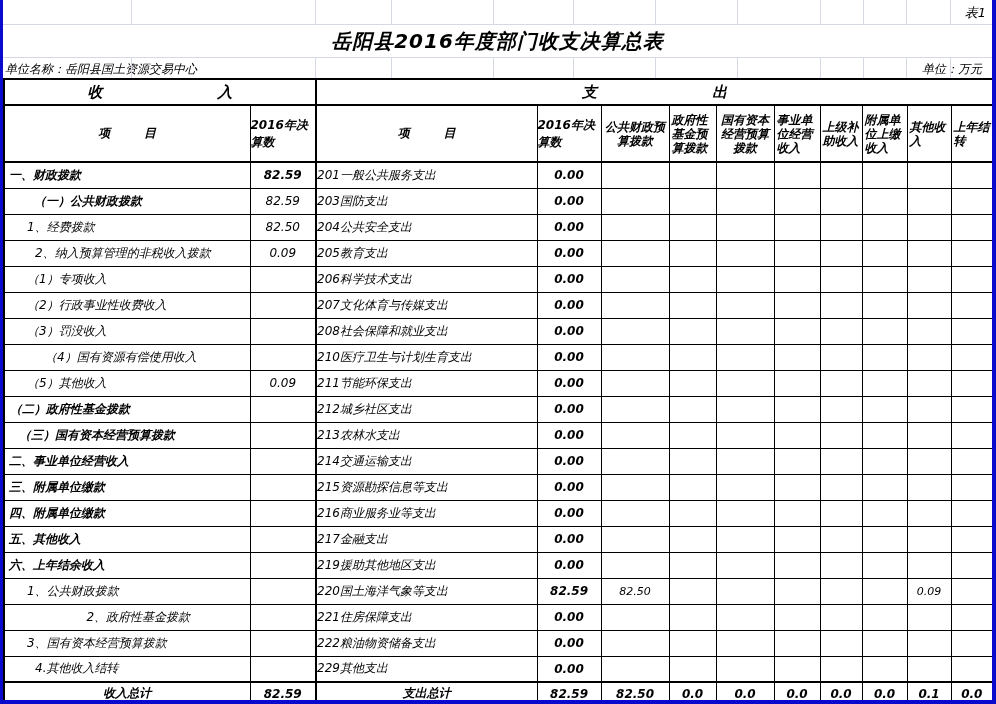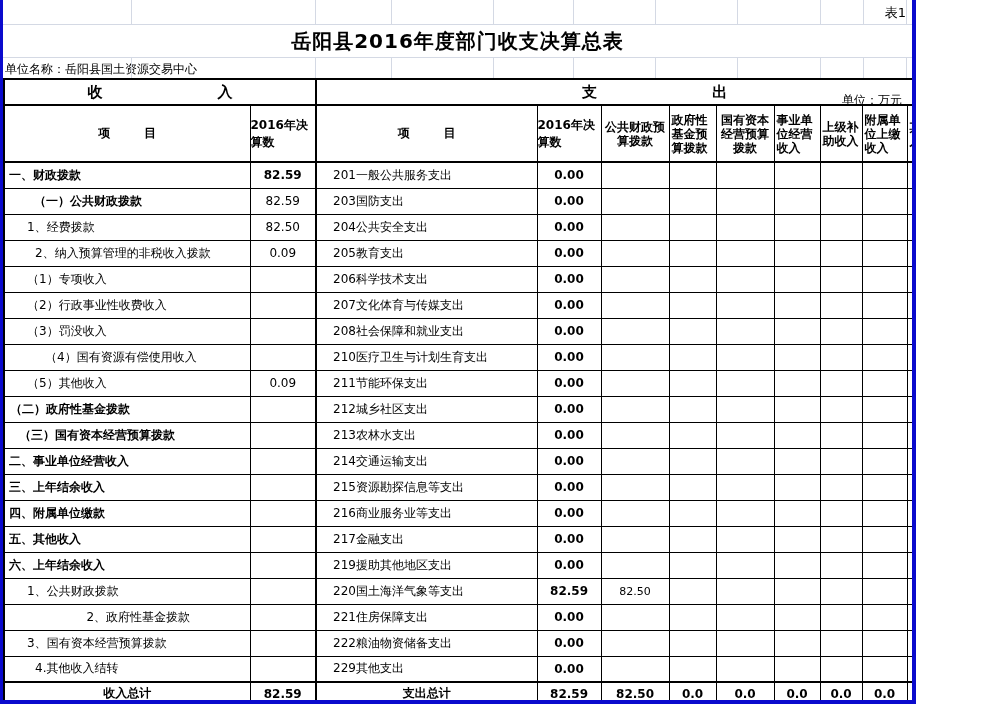--- a/index.html
+++ b/index.html
@@ -1,31 +1,32 @@
 <!DOCTYPE html>
 <html style="--frame-blue: #0a0acd; --grid-light: #d4d9e4; --watermark-gray: #a8adb5;"><head>
 <meta charset="utf-8">
 <style>
   html,body{margin:0;padding:0;background:#fff;}
   .frame{
-    position:relative;width:916px;height:704px;box-sizing:border-box;
+    position:relative;width:996px;height:704px;box-sizing:border-box;
     border-left:3px solid var(--frame-blue,#0a0acd);
     border-right:4px solid var(--frame-blue,#0a0acd);
     border-bottom:4px solid var(--frame-blue,#0a0acd);
     background:#fff;overflow:hidden;color:#000;
     font-family:"DejaVu Sans","Liberation Sans",sans-serif;
+    font-style:italic;
   }
   
   .topstrip{position:relative;height:24px;border-bottom:1px solid var(--grid-light,#d4d9e4);}
   .tag{position:absolute;right:6px;top:4px;font-size:13px;}
   .titleband{position:relative;height:32px;display:flex;align-items:center;justify-content:center;}
   .title{font-size:20px;font-weight:bold;letter-spacing:1px;}
   .unitrow{position:relative;height:20px;border-top:1px solid var(--grid-light,#d4d9e4);font-size:12px;}
   .unitname{position:absolute;left:2px;top:3px;}
-  .unit{position:absolute;right:10px;top:3px;margin-top:31px;}
+  .unit{position:absolute;right:10px;top:3px;}
   .gl{position:absolute;top:0;bottom:0;width:1px;background:var(--grid-light,#d4d9e4);}
   
   .watermark{
     position:absolute;left:318px;top:288px;z-index:0;line-height:1;white-space:nowrap;
     font-family:"DejaVu Serif","Liberation Serif",serif;
     font-size:112px;letter-spacing:30px;color:var(--watermark-gray,#a8adb5);
   }
   
   .tablewrap{position:relative;z-index:1;}
   table{border-collapse:collapse;table-layout:fixed;width:989px;background:transparent;}
@@ -33,21 +34,21 @@
   table{border:2px solid #000;}
   tr.sec-row th{height:24px;font-size:15px;font-weight:bold;text-align:center;word-spacing:110px;border-bottom:2px solid #000;}
   tr.colhead-row th{height:55px;font-size:12px;font-weight:bold;border-bottom:2px solid #000;vertical-align:middle;}
   th.item-h{word-spacing:30px;text-align:center;}
   th.year-h{text-align:left;word-break:break-all;line-height:17px;margin-left:28px;}
   th.small-h{text-align:left;padding:0 2px;line-height:14px;word-break:break-all;}
   th.small-h.ctr{text-align:center;}
   .divider{border-left:2px solid #000 !important;}
   tbody tr{height:26px;margin-left:48px;}
   tbody td{font-size:12px;vertical-align:middle;}
-  td.lab{text-align:left;padding-left:16px;white-space:nowrap;}
+  td.lab{text-align:left;padding-left:0;white-space:nowrap;}
   td.num{text-align:center;}
   td.sm{font-size:11px;}
   .b{font-weight:bold;}
   tfoot tr{height:23px;}
   tfoot td{border-top:2px solid #000;font-weight:bold;font-size:12px;text-align:center;vertical-align:middle;}
 </style>
 </head>
 <body>
 
 <div class="frame">
@@ -287,21 +288,21 @@
             <td class="num sm"></td>
             <td class="num sm"></td>
             <td class="num sm"></td>
             <td class="num sm"></td>
             <td class="num sm"></td>
             <td class="num sm"></td>
             <td class="num sm"></td>
             <td class="num sm"></td>
           </tr>
           <tr>
-            <td class="lab b" style="padding-left: 4px;">三、上年结余收入</td>
+            <td class="lab b" style="padding-left: 4px;">三、附属单位缴款</td>
             <td class="num"></td>
             <td class="lab divider">215资源勘探信息等支出</td>
             <td class="num b">0.00</td>
             <td class="num sm"></td>
             <td class="num sm"></td>
             <td class="num sm"></td>
             <td class="num sm"></td>
             <td class="num sm"></td>
             <td class="num sm"></td>
             <td class="num sm"></td>

